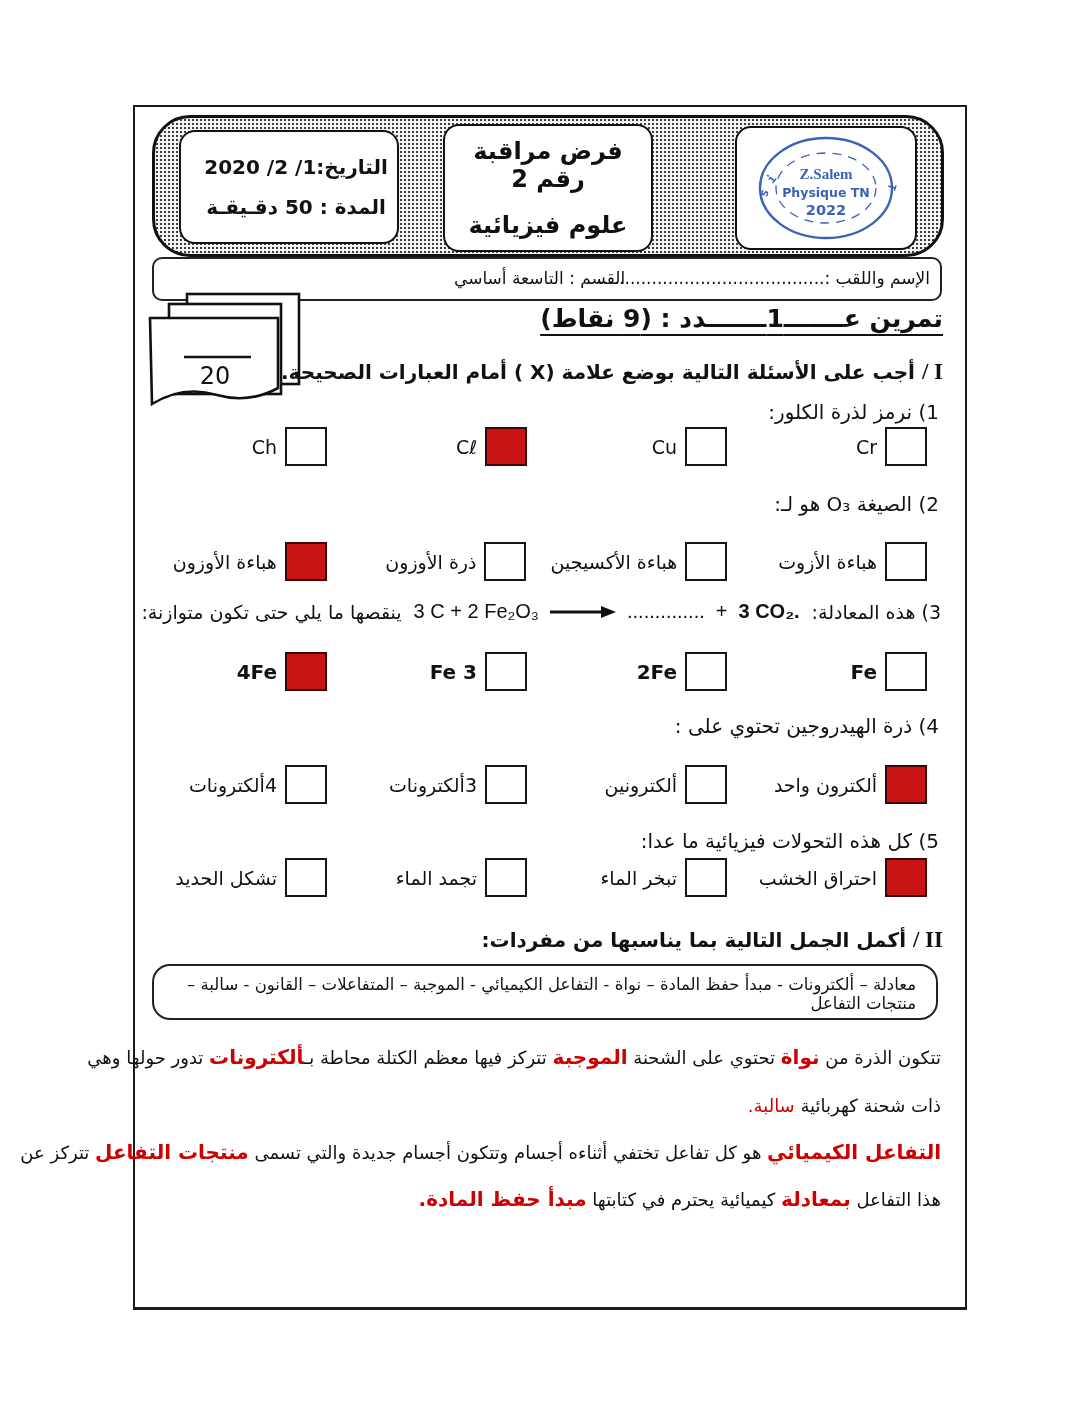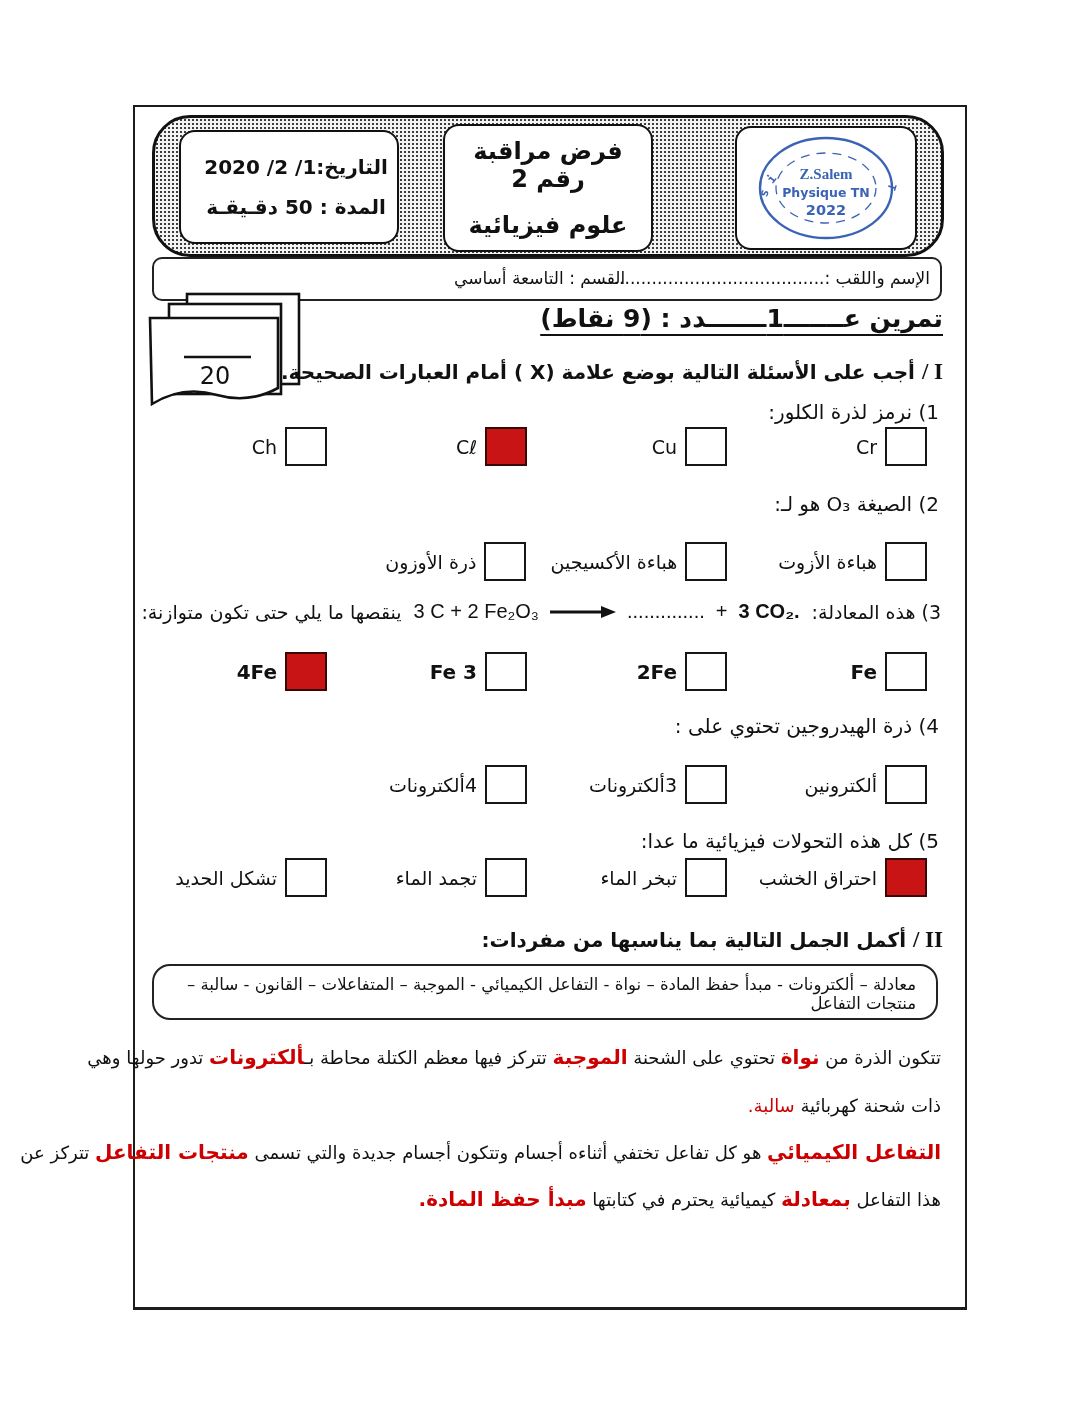--- a/index.html
+++ b/index.html
@@ -142,20 +142,24 @@
           <span class="olab">هباءة الأزوت</span>
         </div>
         <div class="opt">
           <span class="chk"></span>
           <span class="olab">هباءة الأكسيجين</span>
         </div>
         <div class="opt">
           <span class="chk"></span>
           <span class="olab">ذرة الأوزون</span>
         </div>
+        <div class="opt">
+          <span class="chk on"></span>
+          <span class="olab">هباءة الأوزون</span>
+        </div>
       </div>
 
     <div class="q3row">
       <span>3) هذه المعادلة:</span>
       <span class="eq">
         <span class="bold" style="order:5">3 CO₂.</span>
         <span style="order:4">+</span>
         <span style="order:3">..............</span>
         <svg width="66" height="14" viewBox="0 0 66 14" style="order:2">
           <line x1="0" y1="7" x2="54" y2="7" stroke="#111" stroke-width="2.8"></line>
@@ -180,20 +184,24 @@
         </div>
         <div class="opt bold">
           <span class="chk on"></span>
           <span class="olab">4Fe</span>
         </div>
       </div>
 
     <div class="q-prompt" style="top:607px">4) ذرة الهيدروجين تحتوي على :</div>
     <div class="opts" style="top:658px">
         <div class="opt">
+          <span class="chk on"></span>
+          <span class="olab">ألكترون واحد</span>
+        </div>
+        <div class="opt">
           <span class="chk"></span>
           <span class="olab">ألكترونين</span>
         </div>
         <div class="opt">
           <span class="chk"></span>
           <span class="olab">3ألكترونات</span>
         </div>
         <div class="opt">
           <span class="chk"></span>
           <span class="olab">4ألكترونات</span>

